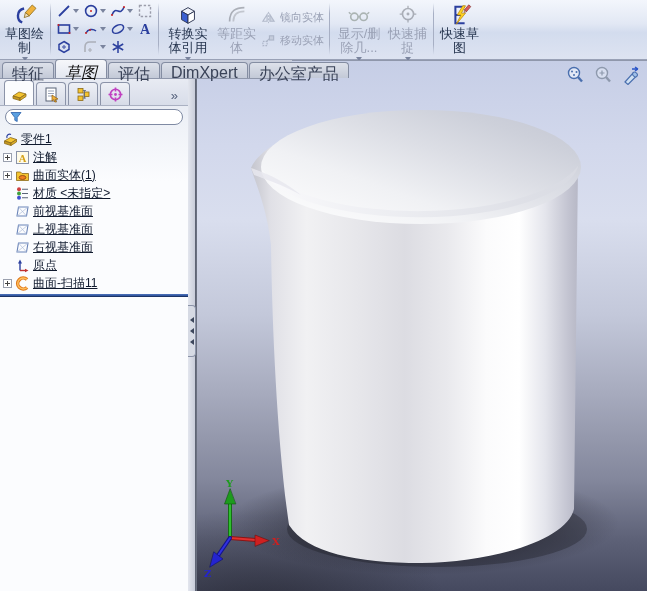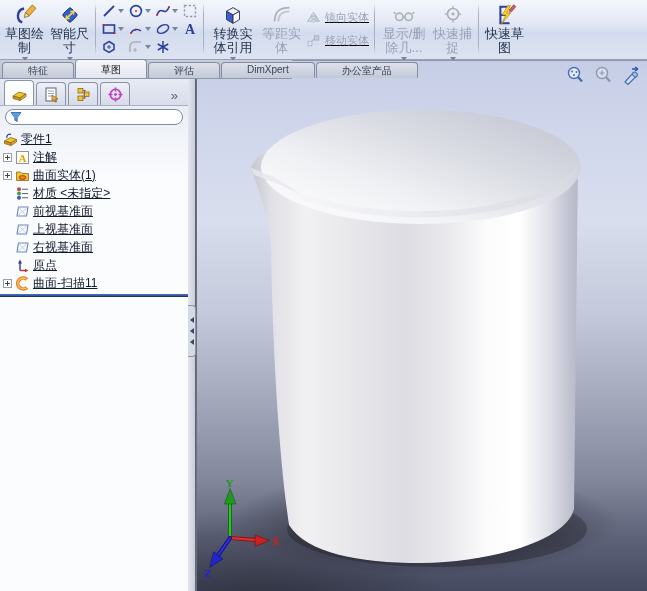--- a/index.html
+++ b/index.html
@@ -20,34 +20,34 @@
   .bigbtn.wide { width:52px; } .bigbtn.wide .blabel { width:50px; }
   .bigbtn.disabled .blabel { color:#9aa1b5; }
   .bigbtn.disabled .bicon { opacity:.45; filter:grayscale(.7); }
   .caret { width:0; height:0; border-left:3px solid transparent; border-right:3px solid transparent;
     border-top:4px solid #7a849e; margin-top:2px; }
   .sketchgrid { display:grid; grid-template-rows:repeat(3,18px); grid-auto-flow:column;
     grid-template-columns:repeat(4,auto); align-content:center; column-gap:4px; padding:1px 2px; }
   .cell { display:flex; align-items:center; gap:1px; height:18px; }
   .cell svg { width:16px; height:16px; }
   .ccaret { width:0;height:0;border-left:3px solid transparent;border-right:3px solid transparent;border-top:4px solid #7a849e; }
-  .smallcol { display:flex; flex-direction:column; justify-content:center; gap:6px; padding:0 2px;text-decoration:underline; }
+  .smallcol { display:flex; flex-direction:column; justify-content:center; gap:6px; padding:0 2px; }
   .smallbtn { display:flex; align-items:center; gap:4px; height:17px; font-size:11px; color:#9aa1b5; }
   .smallbtn svg { width:15px; height:15px; opacity:.55; }
   .smallbtn .scaret { width:0;height:0;border-left:3px solid transparent;border-right:3px solid transparent;border-top:4px solid #aab0c0; margin-left:6px; }
 
   
   .tabstrip { position:absolute; left:0; top:60px; width:292px; height:19px; z-index:6;
     background:linear-gradient(180deg,#c9cedc,#b9bfcf); border-bottom:1px solid #8f97ab;
     display:flex; align-items:flex-end; padding-left:2px; }
-  .ctab { height:16px; padding:1px 25px 0; font-size:10px; color:#3a4358;
+  .ctab { height:16px; padding:1px 9px 0; font-size:16px; color:#3a4358;
     background:linear-gradient(180deg,#dde1ea,#c3c9d7); border:1px solid #848d a2;
     border:1px solid #848da2; border-bottom:none; border-radius:4px 4px 0 0; margin-right:1px; cursor:default; white-space:nowrap; }
   .ctab.active { height:19px; padding-top:3px; background:linear-gradient(180deg,#f6f7fa,#e3e7f0);
-    color:#111; position:relative; z-index:2; }
+    color:#111; position:relative; z-index:2;font-style:italic; }
 
   
   .sidepanel { position:absolute; left:0; top:79px; width:188px; height:512px;
     background:linear-gradient(180deg,#dfe3ee 0%,#eef1f7 8%,#fbfcfe 20%,#fbfcfe 100%); z-index:4; }
   .ptabs { display:flex; align-items:flex-end; height:27px; padding:3px 4px 0;
     border-bottom:1px solid #aab1c2; background:linear-gradient(180deg,#e8ebf3,#d8dde9); }
   .ptab { width:30px; height:23px; border:1px solid #8b93a8; border-bottom:none; border-radius:4px 4px 0 0;
     background:linear-gradient(180deg,#eef0f6,#d6dbe7); display:flex; align-items:center; justify-content:center; margin-right:2px; }
   .ptab.active { background:#fbfcfe; height:25px; }
   .ptab svg { width:17px; height:17px; }
@@ -98,29 +98,20 @@
         <path d="M10 21 C4 19 3 8 12 6" fill="none" stroke="#2b3f9e" stroke-width="2.6"></path>
         <g transform="rotate(42 18 9)">
           <rect x="15.5" y="2" width="5.5" height="11" fill="#f0b23c" stroke="#8a6a1a" stroke-width=".8"></rect>
           <polygon points="15.5,13 21,13 18.2,18" fill="#ecdcb9" stroke="#8a6a1a" stroke-width=".8"></polygon>
         </g>
       </svg>
       <span class="blabel">草图绘制</span>
       <span class="caret"></span>
     </div>
 
-    <div class="bigbtn">
-      <svg class="bicon" viewBox="0 0 26 26">
-        <rect x="7" y="7" width="12" height="12" rx="2" transform="rotate(45 13 13)" fill="#2e62c8" stroke="#17306e"></rect>
-        <path d="M8.5 17.5 L17.5 8.5" stroke="#ffd24a" stroke-width="2" fill="none"></path>
-        <path d="M17.5 8.5 l-4.2 .8 M17.5 8.5 l-.8 4.2 M8.5 17.5 l4.2 -.8 M8.5 17.5 l.8 -4.2" stroke="#ffd24a" stroke-width="1.4" fill="none"></path>
-      </svg>
-      <span class="blabel">智能尺寸</span>
-      <span class="caret"></span>
-    </div>
 
     <div class="tb-sep"></div>
 
     <div class="sketchgrid">
       <div class="cell">
         <svg viewBox="0 0 16 16">
             <path d="M3 13 L13 3" stroke="#2b3f9e" stroke-width="1.8"></path>
           </svg>
         <span class="ccaret"></span>
         </div>

